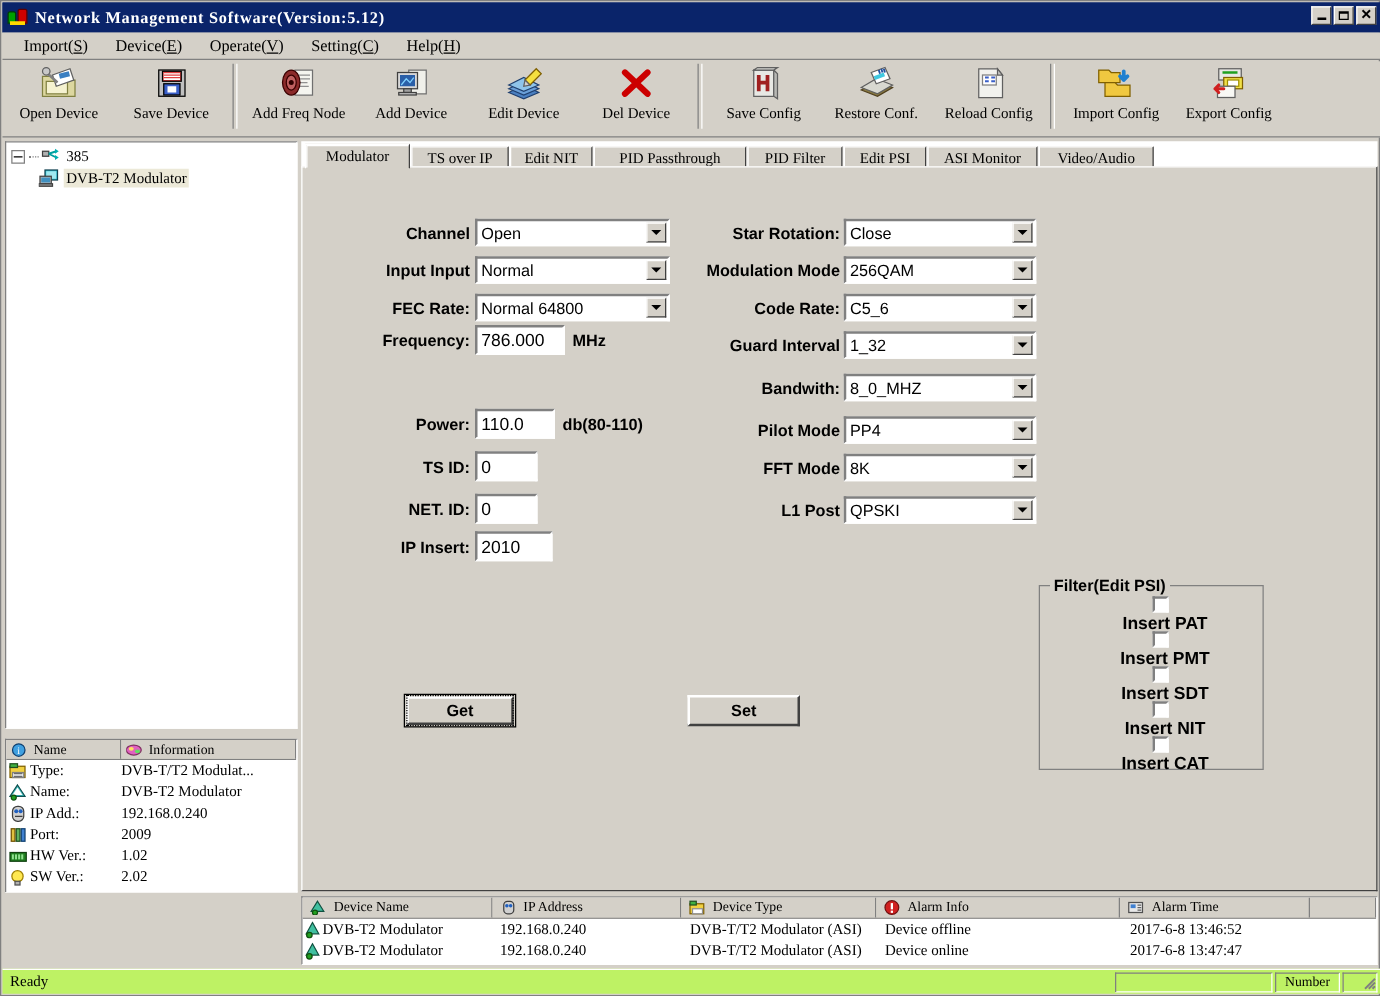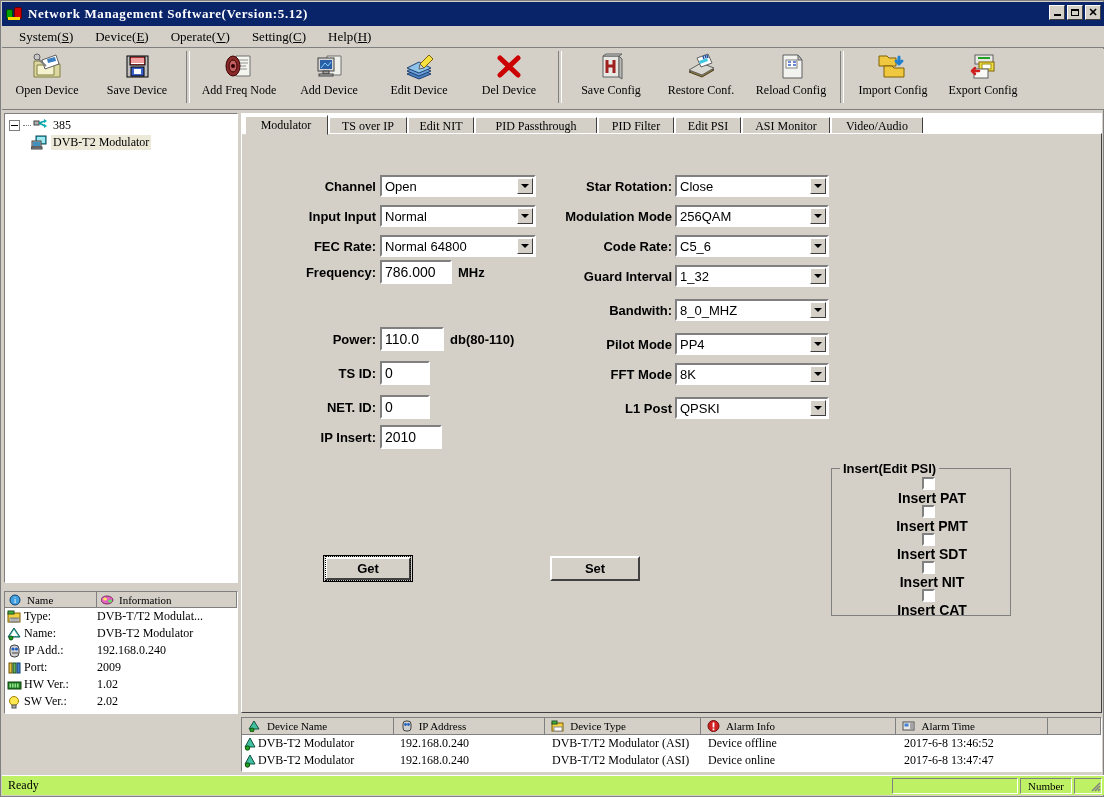--- a/index.html
+++ b/index.html
@@ -187,21 +187,21 @@
           <div class="mx"></div>
         </div>
       <div class="tb-btn">
           <div class="cl">✕</div>
         </div>
     </div>
   </div>
 
   <div class="menubar">
     <div class="menu-item">
-      <span>System</span>(<u>S</u>)
+      <span>Import</span>(<u>S</u>)
     </div>
     <div class="menu-item">
       <span>Device</span>(<u>E</u>)
     </div>
     <div class="menu-item">
       <span>Operate</span>(<u>V</u>)
     </div>
     <div class="menu-item">
       <span>Setting</span>(<u>C</u>)
     </div>
@@ -679,21 +679,21 @@
         <div class="flabel" style="width:112px;">L1 Post</div>
         <div class="combo" style="width:154px;margin-left:3px;">
           <span class="cval">QPSKI</span>
           <span class="arrowbox">
               <span class="tri"></span>
             </span>
         </div>
       </div>
 
       <div class="grp" style="left:589px;top:334px;width:180px;height:148px;">
-        <span class="grp-title">Insert(Edit PSI)</span>
+        <span class="grp-title">Filter(Edit PSI)</span>
         <div class="chk-row" style="margin-top:8px;">
           <span class="chkbox"></span>
           <span class="chk-lbl">Insert PAT</span>
         </div>
         <div class="chk-row">
           <span class="chkbox"></span>
           <span class="chk-lbl">Insert PMT</span>
         </div>
         <div class="chk-row">
           <span class="chkbox"></span>

